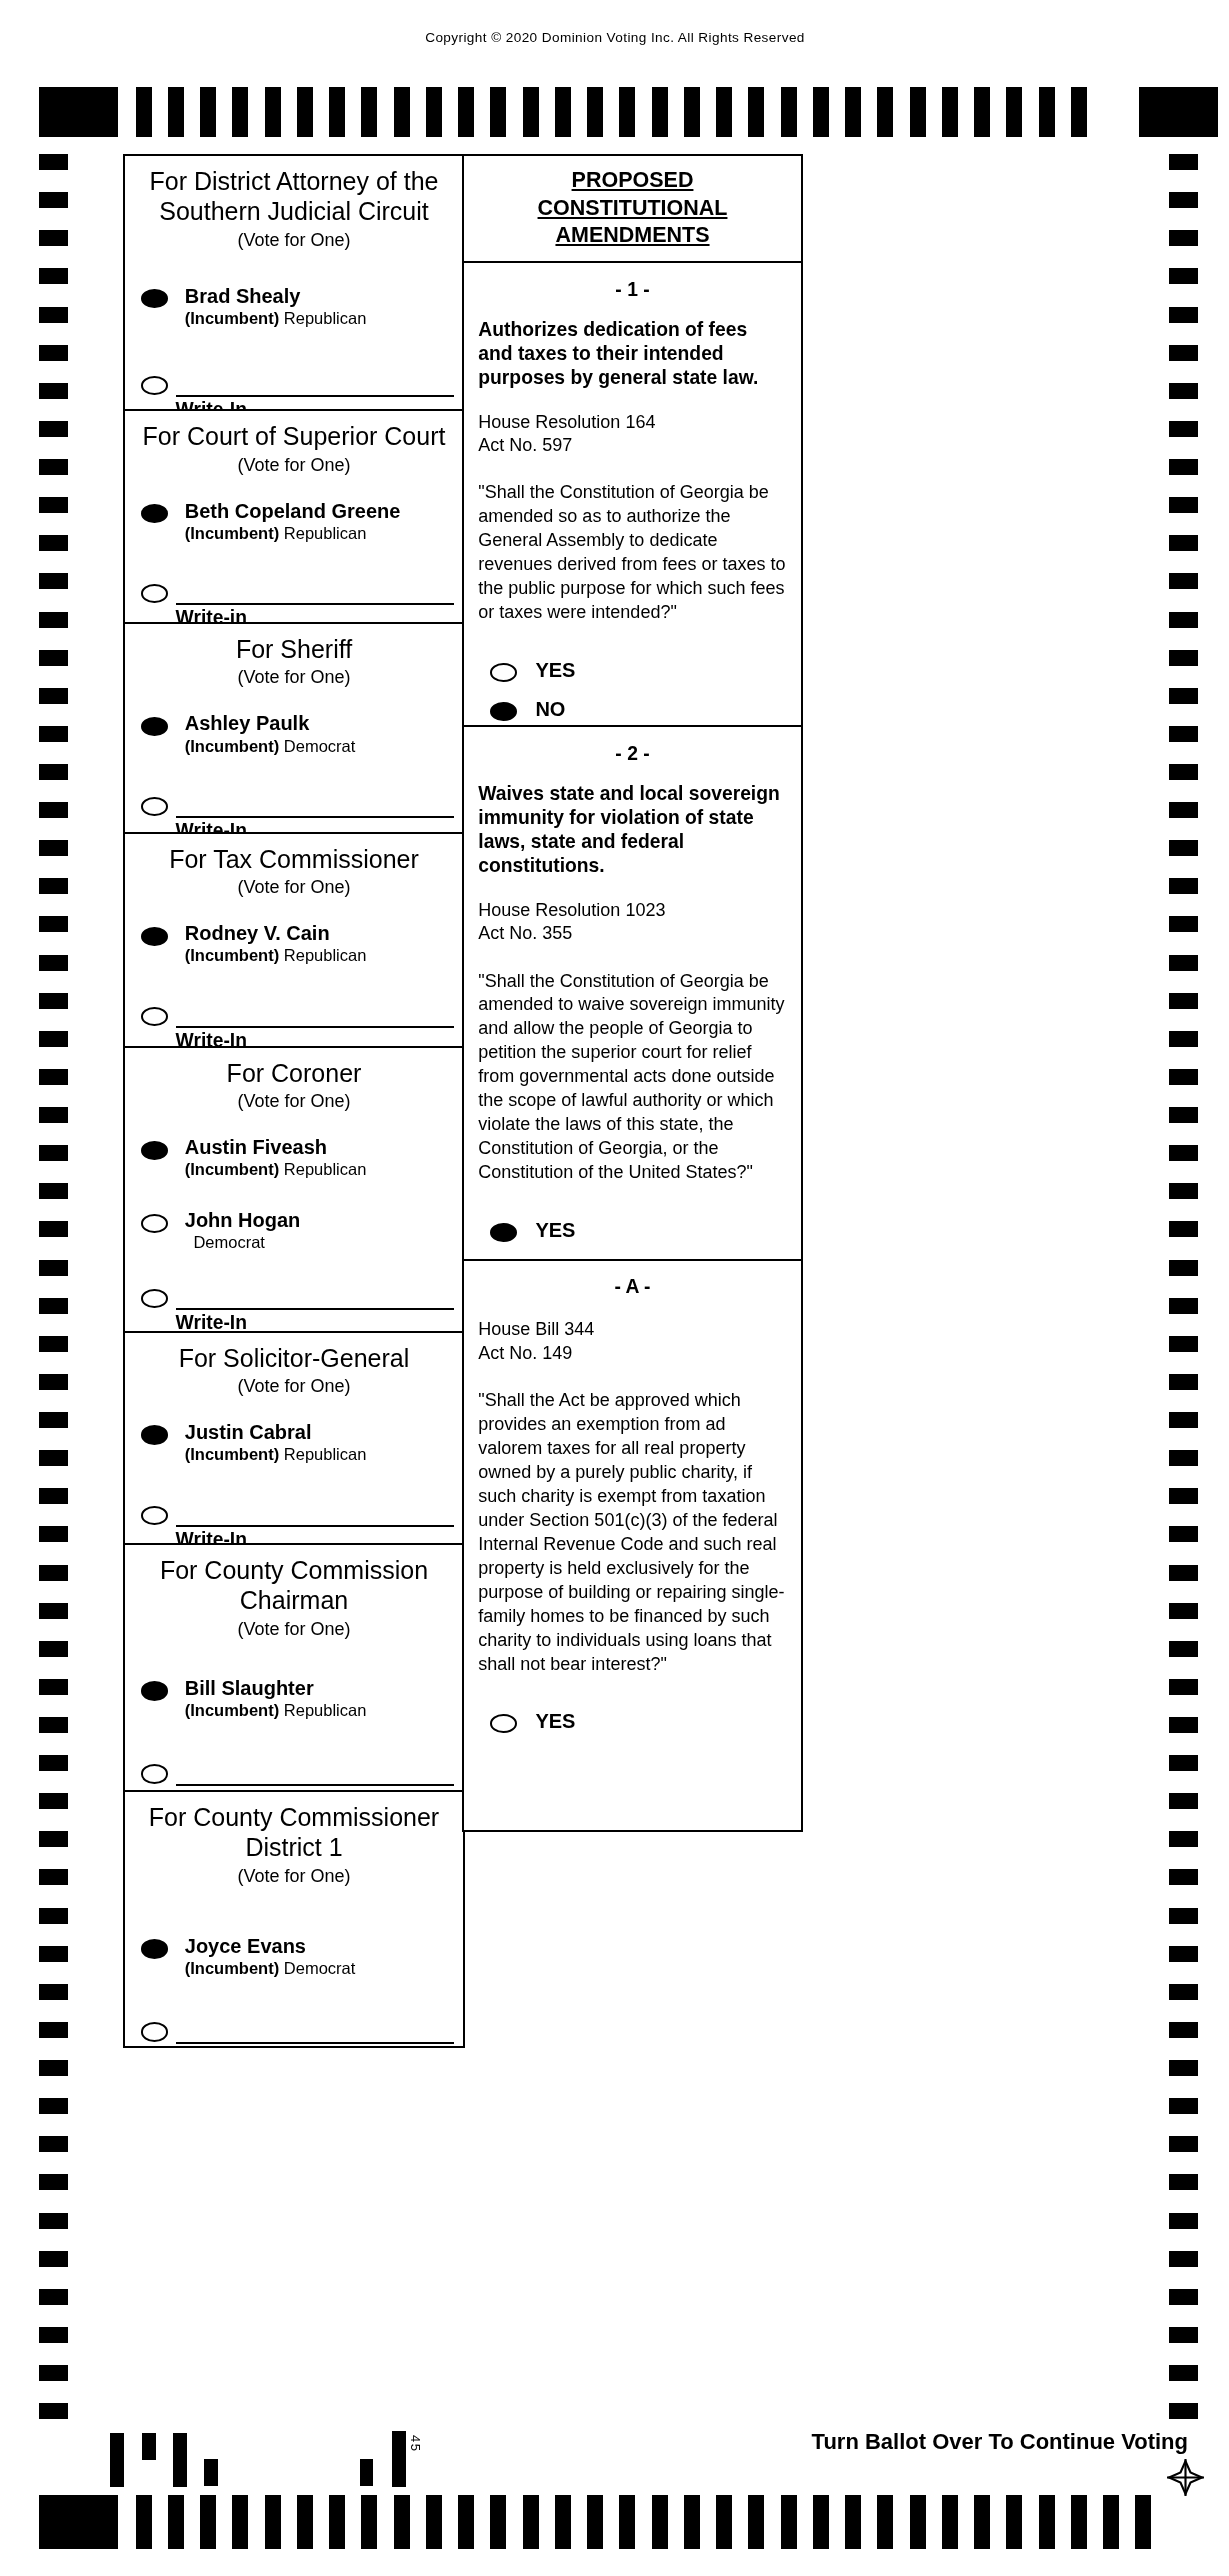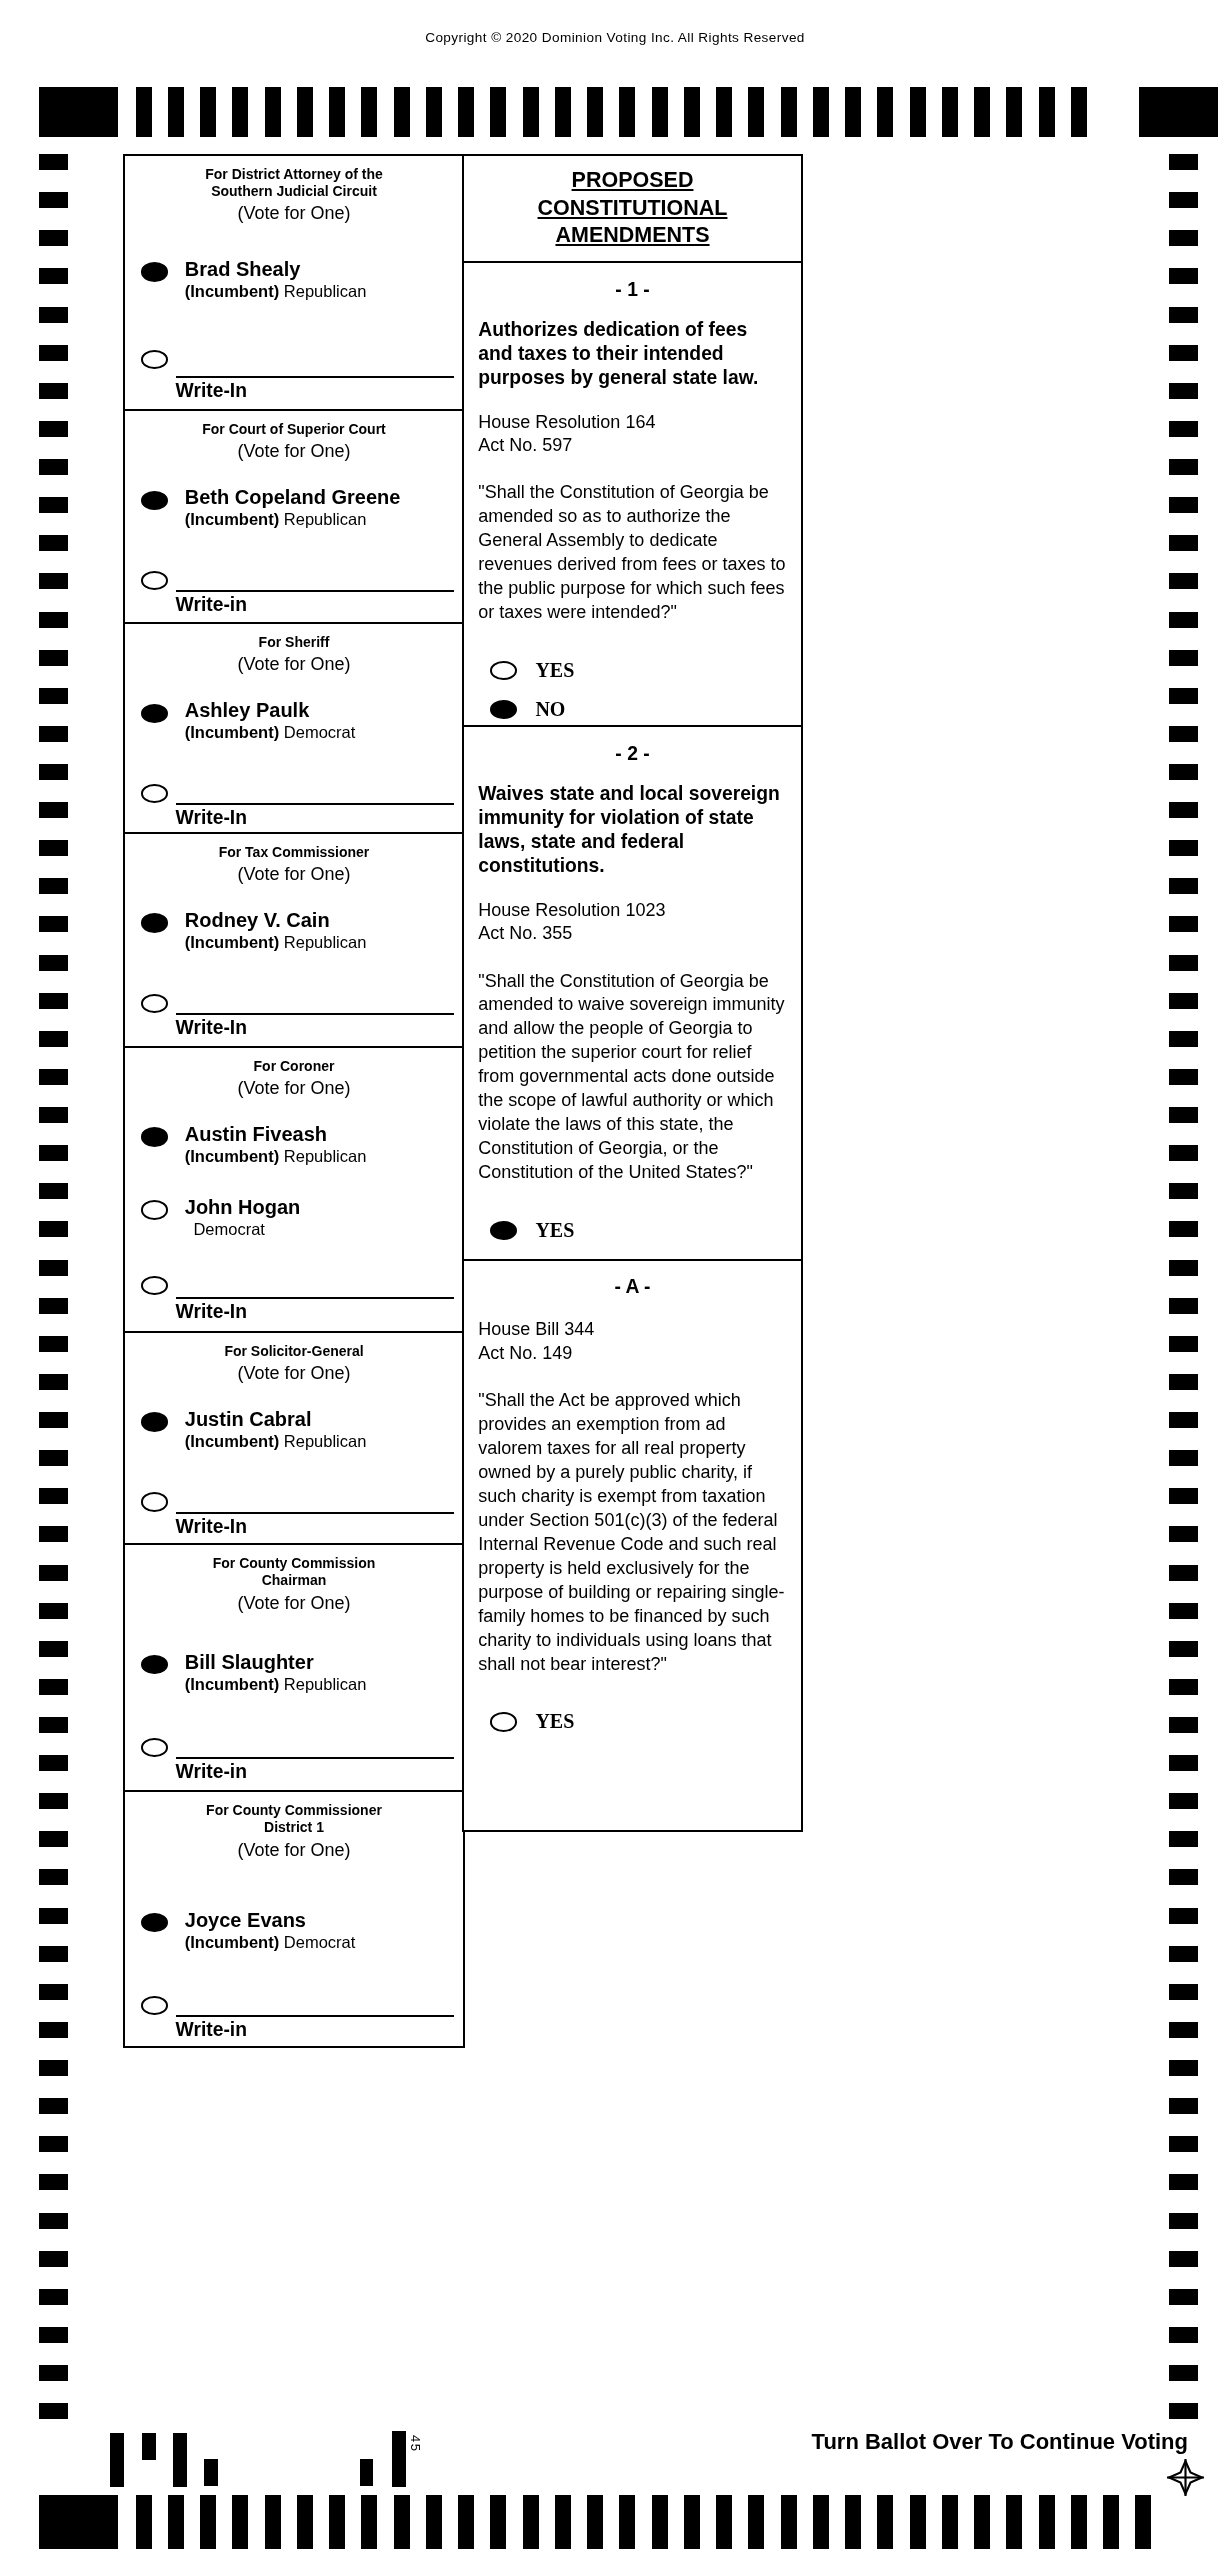--- a/index.html
+++ b/index.html
@@ -14,21 +14,21 @@
   #strip-bottom{left:39px;top:2495px;width:1118px;height:54px;}
   .strip .blk{position:absolute;top:0;bottom:0;background:#000;}
   .tmark{position:absolute;width:29px;height:16px;background:#000;}
   
   #col-left{position:absolute;left:123px;top:154px;width:342px;}
   #col-right{position:absolute;left:462px;top:154px;width:341px;}
   .race,.mbox,.colhead{border:2.1px solid #000;box-sizing:border-box;background:#fff;overflow:hidden;}
   .race{margin-top:-2.1px;display:flex;flex-direction:column;padding:10px 8.6px 7.2px 8.6px;}
   .race.first,.colhead.first{margin-top:0;}
   .mbox,.colhead{margin-top:-2.1px;}
-  .race-title{font-weight:bold;font-size:14px;line-height:1.2;text-align:center;}
+  .race-title{font-weight:normal;font-size:25px;line-height:1.2;text-align:center;}
   .vote-one{font-size:18px;text-align:center;margin-top:3.6px;}
   .cand{display:flex;align-items:flex-start;margin-left:7.2px;}
   .bubble{display:inline-block;width:27px;height:19.3px;border:2.1px solid #000;border-radius:50%;
           box-sizing:border-box;background:#fff;flex:none;}
   .bubble.filled{background:#000;}
   .cand .bubble{margin-top:4.3px;}
   .cand-info{margin-left:17px;}
   .cand-name{font-weight:bold;font-size:20px;line-height:1.1;}
   .cand-party{font-size:16.5px;margin-top:2.1px;}
   .cand-party b{font-weight:bold;}
@@ -36,21 +36,21 @@
   .writein-label{font-weight:bold;font-size:19.3px;}
   
   .colhead{display:flex;align-items:center;justify-content:center;text-align:center;
            font-weight:bold;font-size:21.5px;line-height:1.3;}
   .colhead .inner{max-width:251px;text-decoration:underline;}
   .mbox{padding:10px 14.3px 7.2px 14.3px;}
   .m-num{text-align:center;font-weight:bold;font-size:19.3px;margin-top:5.7px;}
   .m-summary{font-weight:bold;font-size:19.3px;line-height:1.26;margin-top:17px;}
   .m-auth{font-size:18px;line-height:1.3;margin-top:20px;}
   .m-question{font-size:18px;line-height:1.33;margin-top:24px;}
-  .opt{display:flex;align-items:center;margin-left:11.5px;margin-top:16px;font-family:Liberation Serif, serif;}
+  .opt{display:flex;align-items:flex-end;margin-left:11.5px;margin-top:16px;}
   .opt .opt-label{font-weight:bold;font-size:20px;margin-left:18.6px;}
   .opt.gap{margin-top:34px;}
   
   .barbar{position:absolute;background:#000;}
   .stub-num{position:absolute;left:408px;top:2435px;font-size:13px;
             writing-mode:vertical-rl;letter-spacing:1.4px;}
   .turn-text{position:absolute;top:2429px;right:42px;font-weight:bold;font-size:22px;}
   .reg-mark{position:absolute;left:1167px;top:2459px;}
 </style>
 </head>

